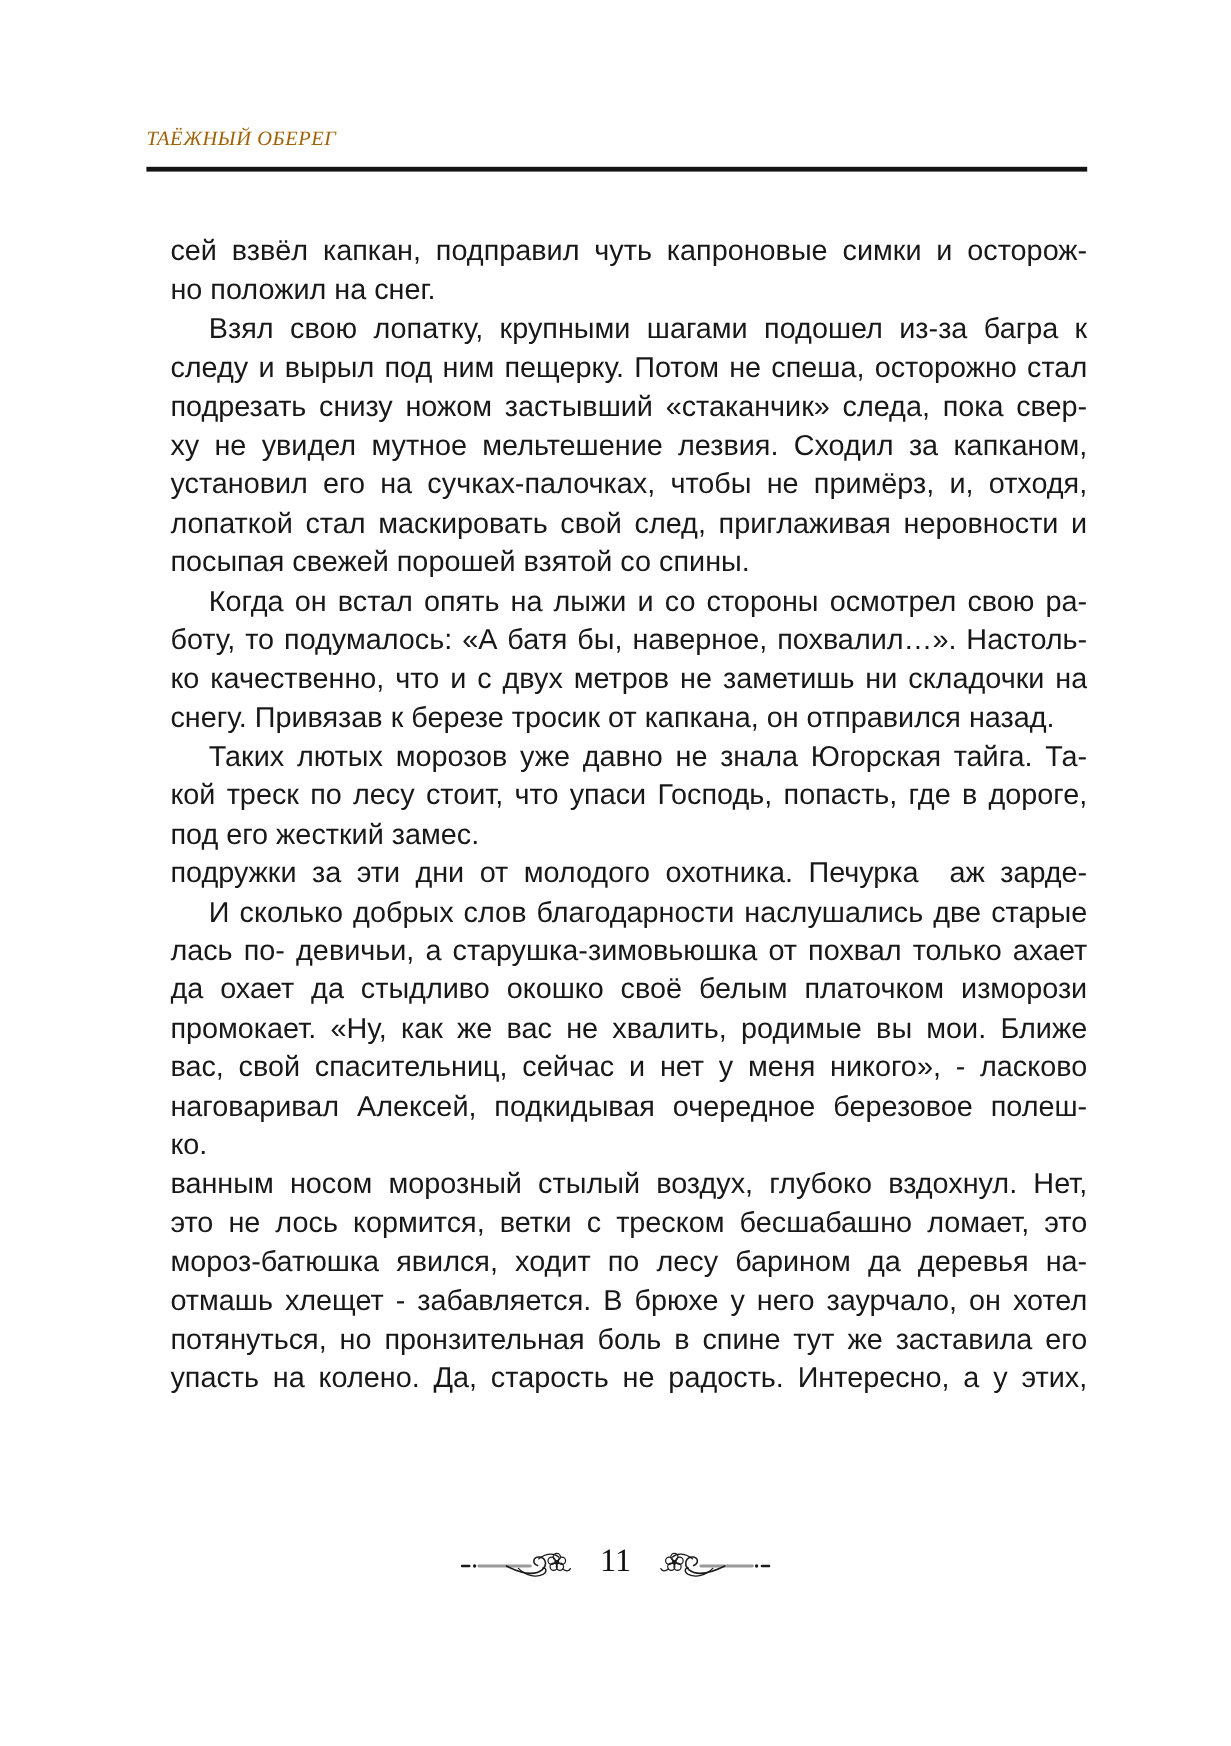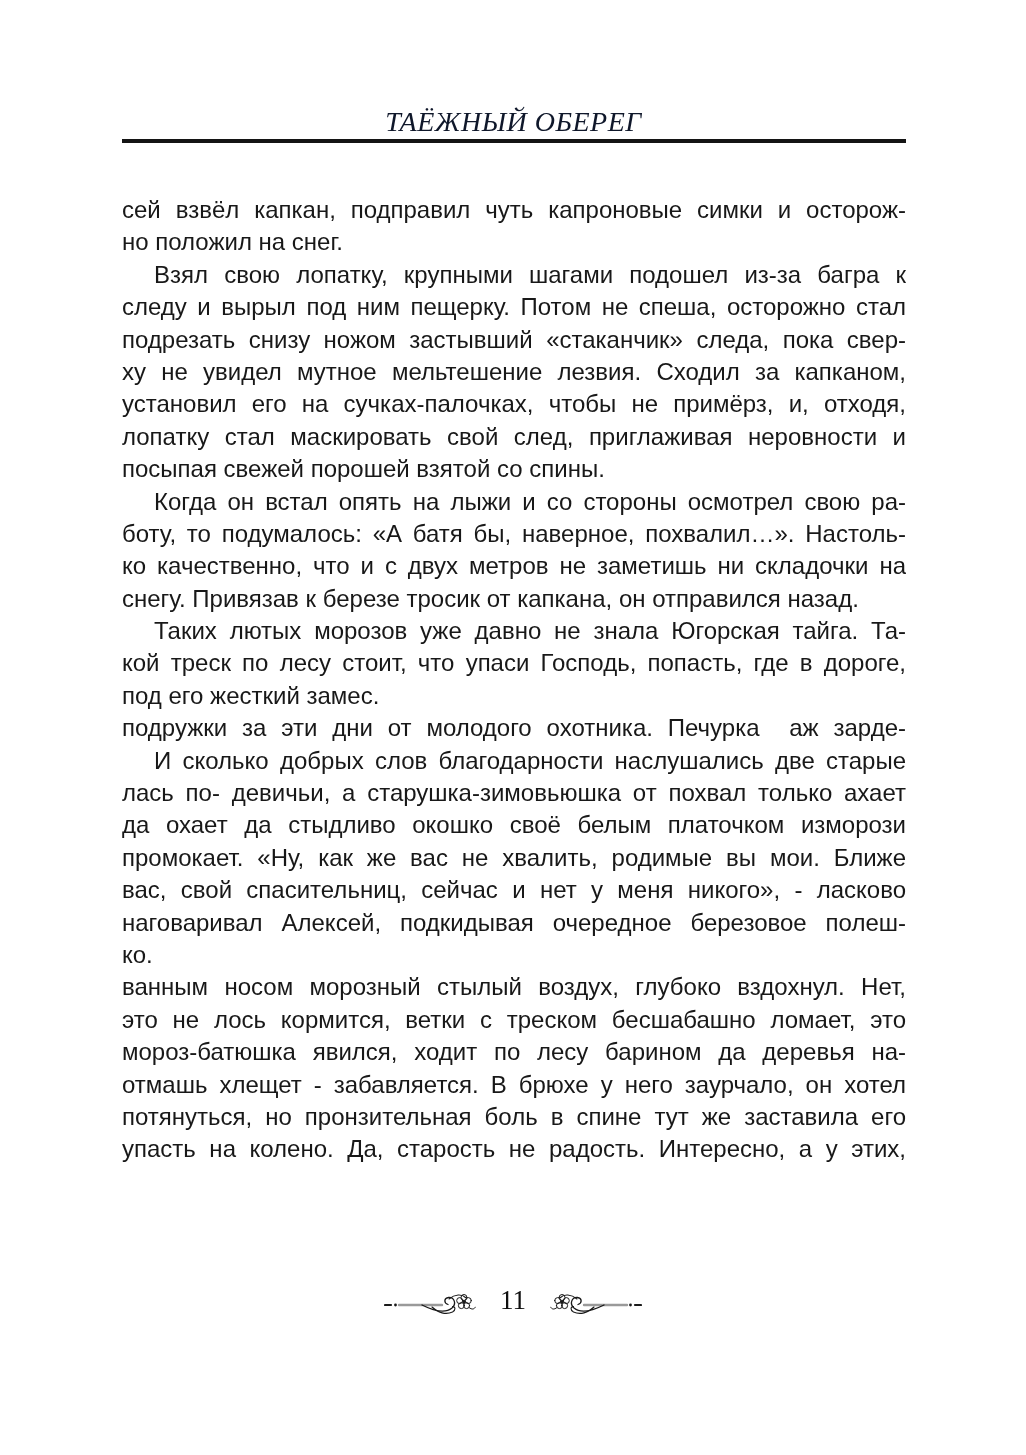--- a/index.html
+++ b/index.html
@@ -15,26 +15,26 @@
     overflow: hidden;
     font-family: "Liberation Sans", sans-serif;
     color: #161616;
   }
   
   .running-head {
     position: absolute;
     top: 106px;
     left: 122px;
     right: 121px;
-    text-align: center;
+    text-align: left;
     font-family: "Liberation Serif", serif;
     font-style: italic;
-    font-size: 28px;
+    font-size: 17px;
     letter-spacing: 0.5px;
-    color: #0f172a;
+    color: #a16207;
   }
   .header-rule {
     position: absolute;
     top: 139px;
     left: 122px;
     right: 120px;
     height: 4px;
     background: #141414;
   }
   
@@ -46,20 +46,21 @@
     font-size: 24px;
     line-height: 32.4px;
     color: #181818;
   }
   .line {
     text-align: justify;
     text-align-last: justify;
     white-space: pre-wrap;
     overflow: hidden;
     height: 32.4px;
+    margin-left: 20px;
   }
   .line.para-end {
     text-align-last: left;
   }
   .line.first-indent {
     text-indent: 32px;
   }
   
   .footer-orn {
     position: absolute;
@@ -99,21 +100,21 @@
   <div class="header-rule"></div>
 
   <main class="body-text" id="page-body-lines">
       <div class="line">сей взвёл капкан, подправил чуть капроновые симки и осторож-</div>
       <div class="line para-end">но положил на снег.</div>
       <div class="line first-indent">Взял свою лопатку, крупными шагами подошел из-за багра к</div>
       <div class="line">следу и вырыл под ним пещерку. Потом не спеша, осторожно стал</div>
       <div class="line">подрезать снизу ножом застывший «стаканчик» следа, пока свер-</div>
       <div class="line">ху не увидел мутное мельтешение лезвия. Сходил за капканом,</div>
       <div class="line">установил его на сучках-палочках, чтобы не примёрз, и, отходя,</div>
-      <div class="line">лопатку стал маскировать свой след, приглаживая неровности и</div>
+      <div class="line">лопаткой стал маскировать свой след, приглаживая неровности и</div>
       <div class="line para-end">посыпая свежей порошей взятой со спины.</div>
       <div class="line first-indent">Когда он встал опять на лыжи и со стороны осмотрел свою ра-</div>
       <div class="line">боту, то подумалось: «А батя бы, наверное, похвалил…». Настоль-</div>
       <div class="line">ко качественно, что и с двух метров не заметишь ни складочки на</div>
       <div class="line para-end">снегу. Привязав к березе тросик от капкана, он отправился назад.</div>
       <div class="line first-indent">Таких лютых морозов уже давно не знала Югорская тайга. Та-</div>
       <div class="line">кой треск по лесу стоит, что упаси Господь, попасть, где в дороге,</div>
       <div class="line para-end">под его жесткий замес.</div>
       <div class="line">подружки за эти дни от молодого охотника. Печурка  аж зарде-</div>
       <div class="line first-indent">И сколько добрых слов благодарности наслушались две старые</div>

